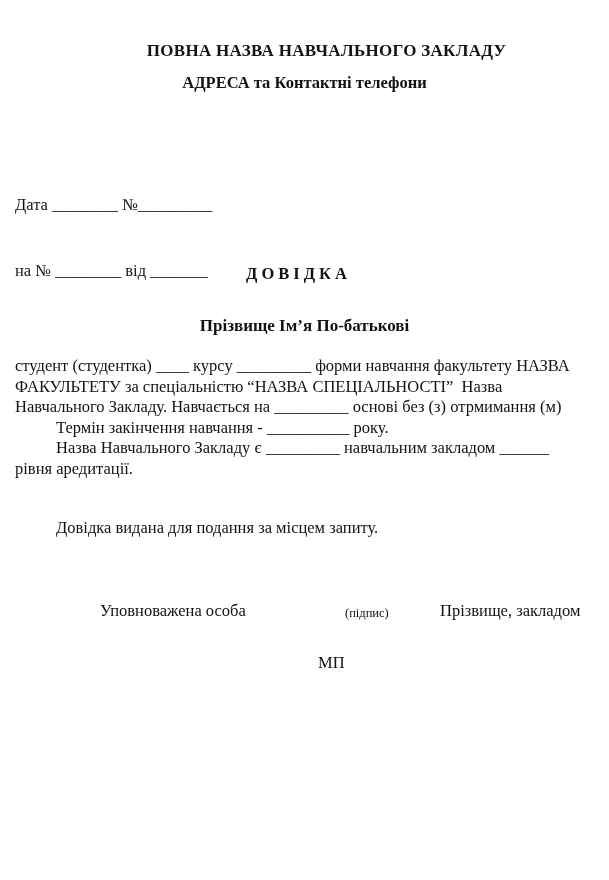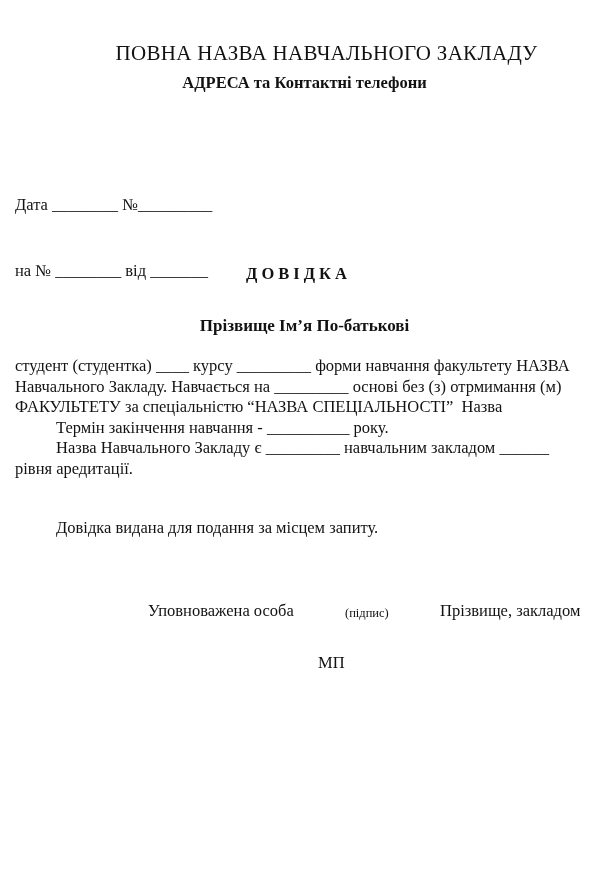--- a/index.html
+++ b/index.html
@@ -13,22 +13,22 @@
     height: 880px;
     background: #ffffff;
     font-family: "Liberation Serif", serif;
     color: #121212;
     overflow: hidden;
   }
   .inst-title {
     position: absolute;
     top: 41px; left: 0; right: 0;
     text-align: center;
-    font-size: 21px;
-    font-weight: 400;
+    font-size: 17px;
+    font-weight: 700;
     letter-spacing: 0.3px;
     margin-left: 44px;
   }
   .inst-address {
     position: absolute;
     top: 73px; left: 0; right: 0;
     text-align: center;
     font-size: 16.5px;
     font-weight: 700;
   }
@@ -70,21 +70,20 @@
   .issued-line {
     position: absolute;
     top: 518px; left: 56px;
     font-size: 16.5px;
     white-space: pre;
   }
   .sig-official {
     position: absolute;
     top: 601px; left: 100px;
     font-size: 16.5px;
-    margin-left: 48px;
   }
   .sig-caption {
     position: absolute;
     top: 606px; left: 345px;
     font-size: 12.5px;
   }
   .sig-name {
     position: absolute;
     top: 601px; left: 440px;
     font-size: 16.5px;
@@ -108,22 +107,22 @@
     <div>Дата ________ №_________</div>
     <div>на № ________ від _______</div>
   </div>
 
   <div class="doc-title">ДОВІДКА</div>
 
   <div class="student-name">Прізвище Ім’я По-батькові</div>
 
   <div class="body-block">
     <div class="body-line">студент (студентка) ____ курсу _________ форми навчання факультету НАЗВА</div>
+    <div class="body-line">ФАКУЛЬТЕТУ за спеціальністю “НАЗВА СПЕЦІАЛЬНОСТІ”  Назва</div>
     <div class="body-line">Навчального Закладу. Навчається на _________ основі без (з) отрмимання (м)</div>
-    <div class="body-line">ФАКУЛЬТЕТУ за спеціальністю “НАЗВА СПЕЦІАЛЬНОСТІ”  Назва</div>
     <div class="body-line indent">Термін закінчення навчання - __________ року.</div>
     <div class="body-line indent">Назва Навчального Закладу є _________ навчальним закладом ______</div>
     <div class="body-line">рівня аредитації.</div>
   </div>
 
   <div class="issued-line">Довідка видана для подання за місцем запиту.</div>
 
   <div class="sig-official">Уповноважена особа</div>
 
   <div class="sig-caption">(підпис)</div>

